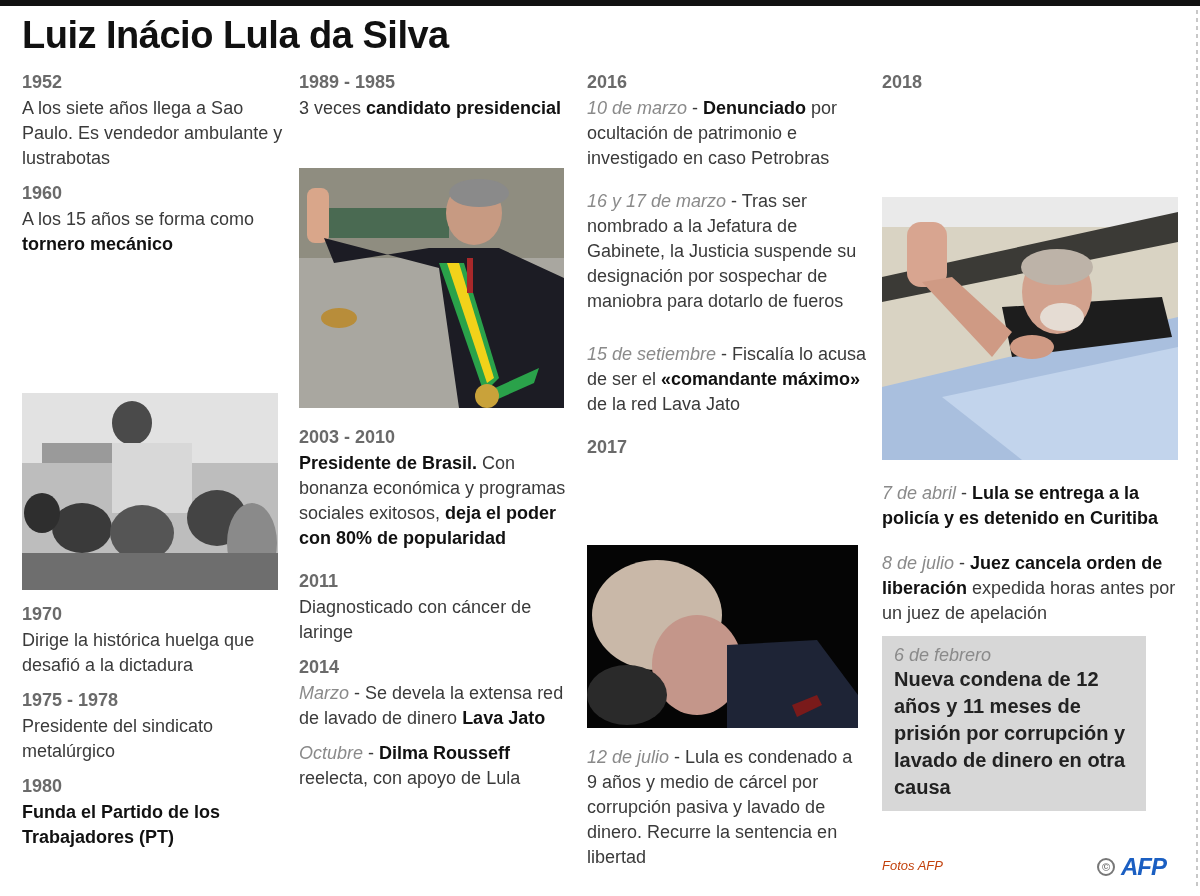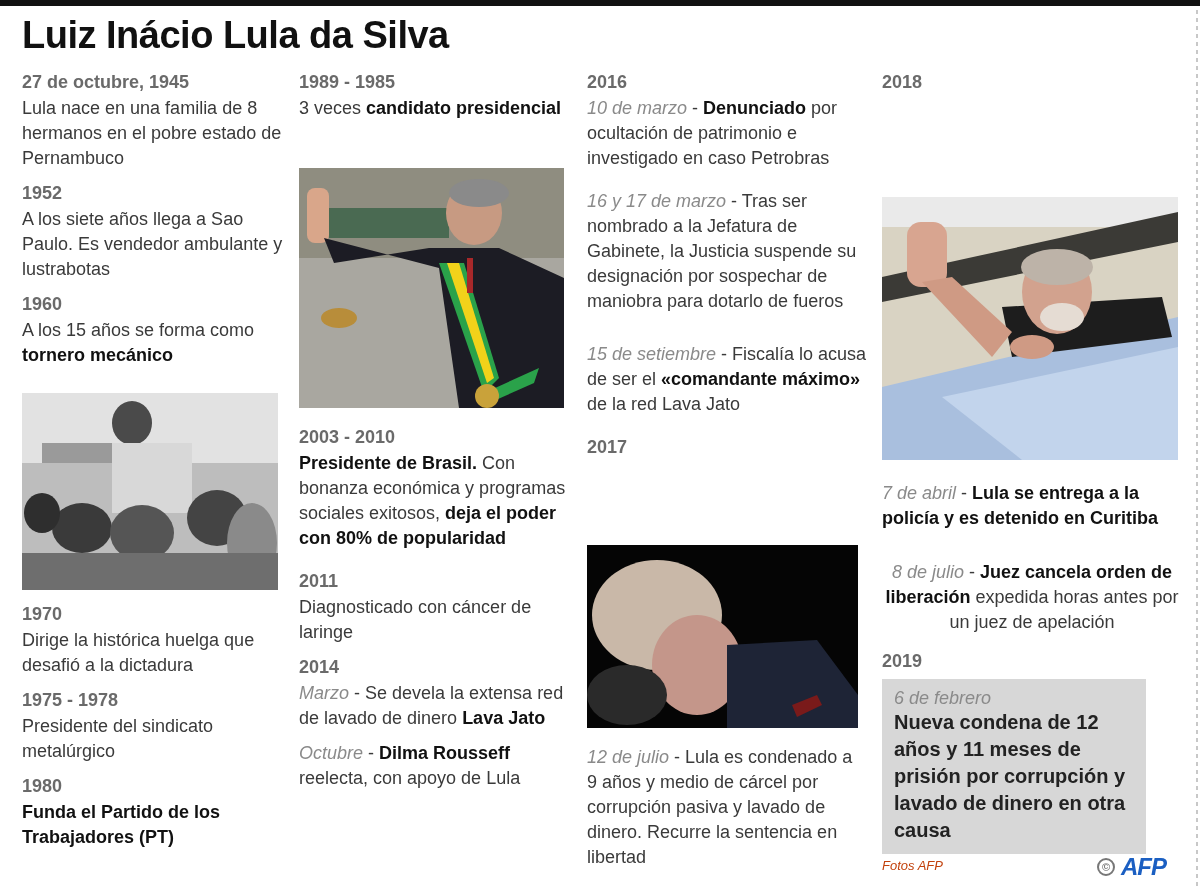--- a/index.html
+++ b/index.html
@@ -33,24 +33,20 @@
 </head>
 <body>
 
 <div class="topbar"></div>
 <div class="right-dots"></div>
 
 <h1 class="title">Luiz Inácio Lula da Silva</h1>
 
 <div class="col col1">
   <div class="entry">
-    <div class="year">27 de octubre, 1945</div>
-    <div class="text">Lula nace en una familia de 8 hermanos en el pobre estado de Pernambuco</div>
-  </div>
-  <div class="entry">
     <div class="year">1952</div>
     <div class="text">A los siete años llega a Sao Paulo. Es vendedor ambulante y lustrabotas</div>
   </div>
   <div class="entry">
     <div class="year">1960</div>
     <div class="text"><span>A los 15 años se forma como </span><b>tornero mecánico</b></div>
   </div>
 </div>
 
 <div class="photo" style="left:22px; top:393px; width:256px; height:197px;">
@@ -180,25 +176,22 @@
     <rect x="25" y="25" width="40" height="65" rx="14" fill="#d8a590"></rect>
     <polygon points="40,85 70,80 130,135 110,160" fill="#cf9a84"></polygon>
     <ellipse cx="150" cy="150" rx="22" ry="12" fill="#cf9a84"></ellipse>
   </svg>
 </div>
 
 <div class="col col4" style="top:481px;">
   <div class="entry">
     <div class="text"><span class="date">7 de abril</span><span> - </span><b>Lula se entrega a la policía y es detenido en Curitiba</b></div>
   </div>
-  <div class="entry" style="margin-top:29px;text-align:center;">
+  <div class="entry" style="margin-top:20px;">
     <div class="text"><span class="date">8 de julio</span><span> - </span><b>Juez cancela orden de liberación</b><span> expedida horas antes por un juez de apelación</span></div>
-  </div>
-  <div class="entry" style="margin-top:14px; margin-bottom:6px;">
-    <div class="year">2019</div>
   </div>
   <div class="box2019" style="width:264px;">
     <span class="date">6 de febrero</span>
     <div class="big">Nueva condena de 12 años y 11 meses de prisión por corrupción y lavado de dinero en otra causa</div>
   </div>
 </div>
 
 <div class="credit">Fotos AFP</div>
 <div class="afp">
   <span class="copy">©</span>

